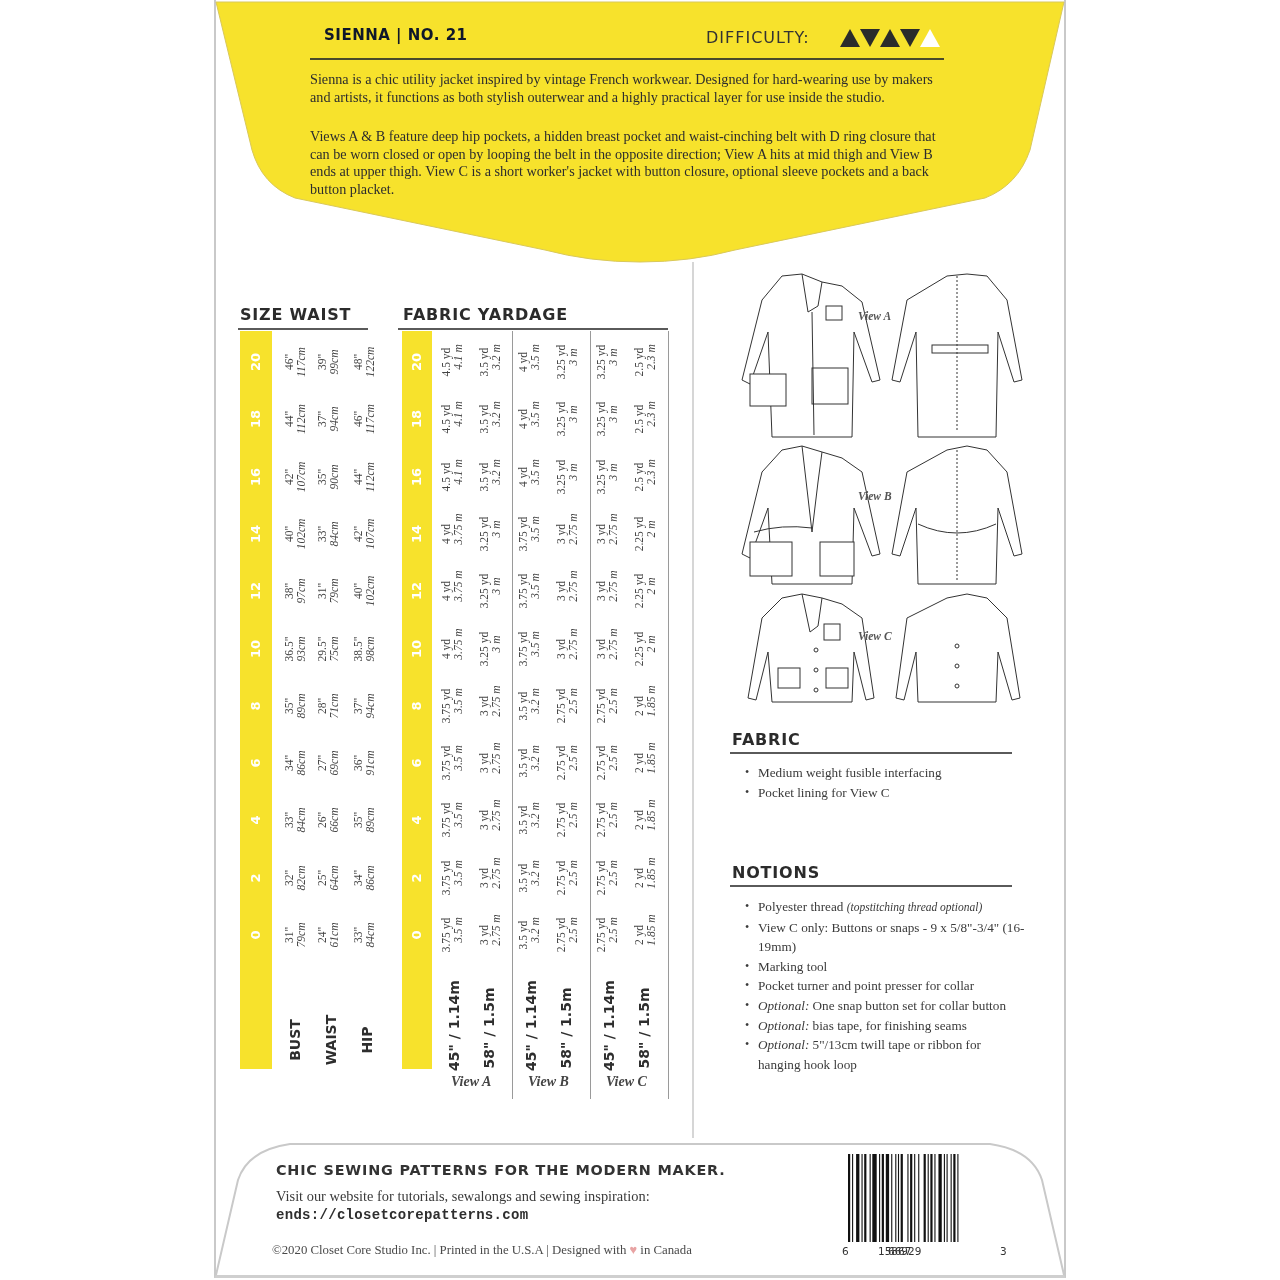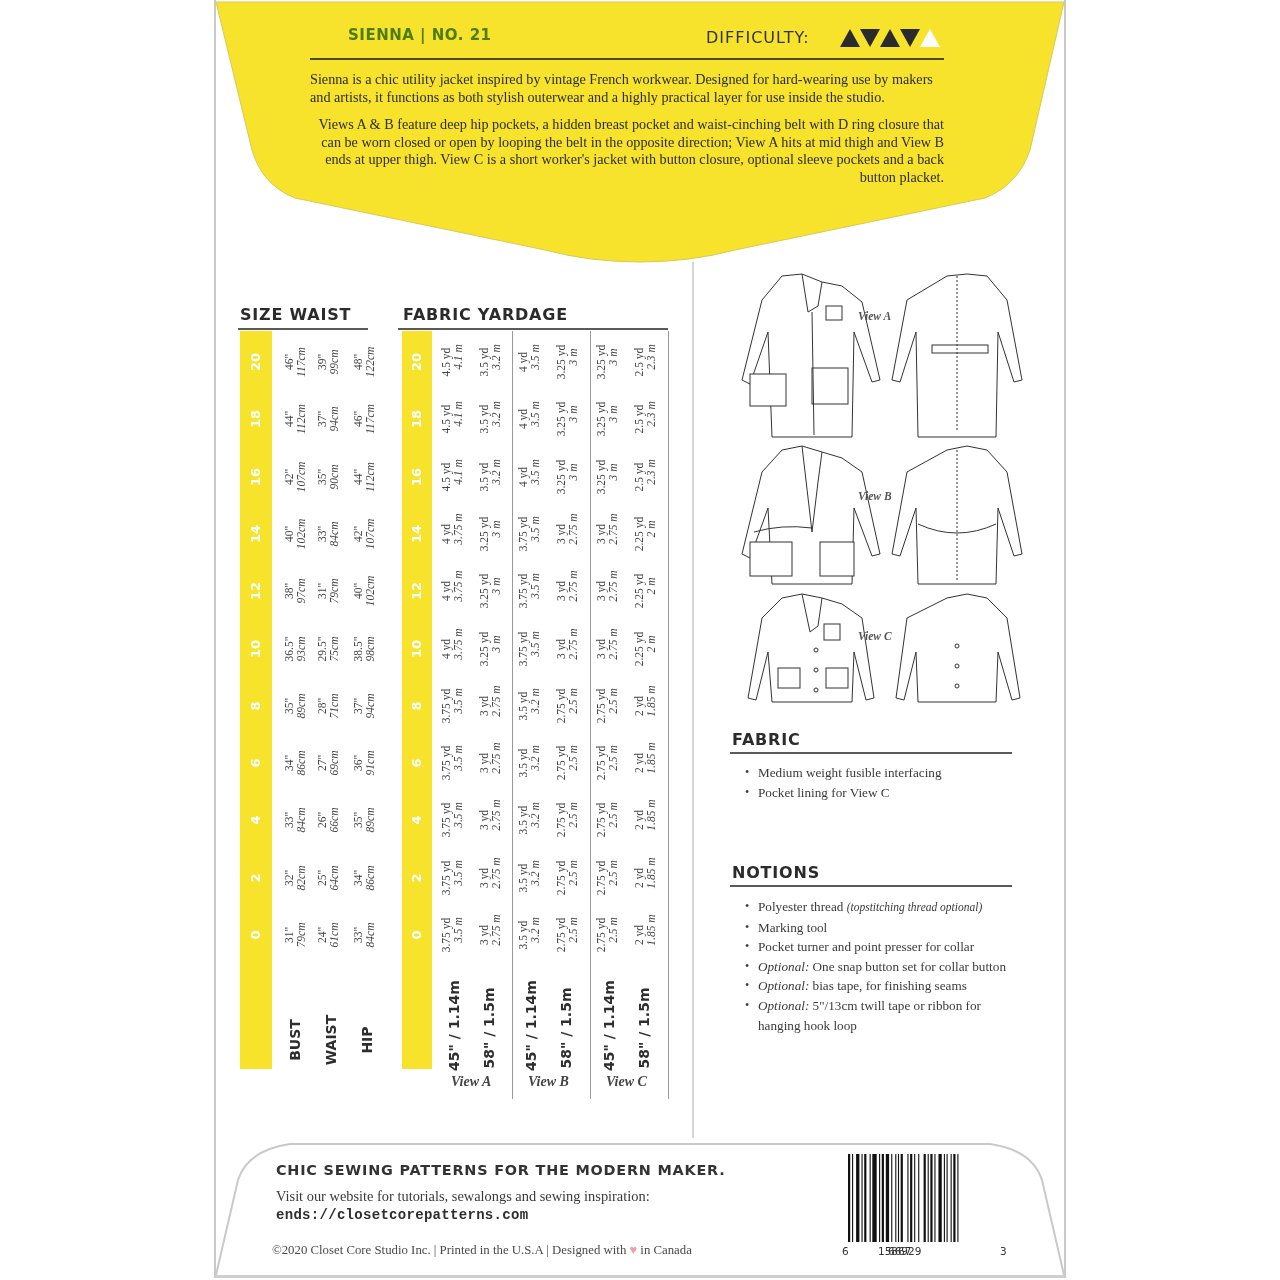--- a/index.html
+++ b/index.html
@@ -1,19 +1,19 @@
 <!DOCTYPE html>
 <html><head>
 <meta charset="utf-8">
 <style>
   html,body{margin:0;padding:0;}
   body{width:1280px;height:1280px;background:#ffffff;position:relative;overflow:hidden;font-family:"Liberation Serif",serif;color:#333;}
   .page{position:absolute;left:214px;top:0;width:852px;height:1278px;background:#fff;border-left:2px solid #c9c9c9;border-right:2px solid #c9c9c9;border-bottom:3px solid #cfcfcf;box-sizing:border-box;}
   svg.bg{position:absolute;left:0;top:0;}
-  .title{position:absolute;left:324px;top:26px;font-family:"DejaVu Sans",sans-serif;font-weight:bold;font-size:15px;letter-spacing:0.5px;color:#4d7c0f;margin-left:24px;}
+  .title{position:absolute;left:324px;top:26px;font-family:"DejaVu Sans",sans-serif;font-weight:bold;font-size:15px;letter-spacing:0.5px;color:#0f172a;}
   .difficulty{position:absolute;left:706px;top:28px;font-family:"DejaVu Sans",sans-serif;font-size:16px;letter-spacing:1px;color:#333;}
   .diff-icons{position:absolute;left:840px;top:28px;width:100px;height:20px;}
   .rule-top{position:absolute;left:310px;top:58px;width:634px;height:2px;background:#4a4a2a;}
   .intro{position:absolute;left:310px;width:634px;font-size:14.2px;line-height:17.6px;color:#2d2d2d;margin:0;}
   .h2{position:absolute;font-family:"DejaVu Sans",sans-serif;font-weight:bold;font-size:16px;letter-spacing:0.8px;color:#2b2b2b;}
   .hrule{position:absolute;height:2px;background:#5a5a5a;}
   .vsep{position:absolute;width:1px;background:#9a9a9a;}
   .ybar{position:absolute;background:#f7e22c;}
   .rot{position:absolute;transform:rotate(-90deg);transform-origin:center center;white-space:nowrap;text-align:center;}
   .sizeno{font-family:"DejaVu Sans",sans-serif;font-weight:bold;font-size:13px;color:#ffffff;}
@@ -49,21 +49,21 @@
 <div class="difficulty">DIFFICULTY:</div>
 <svg class="diff-icons" viewBox="0 0 100 20">
   <polygon points="0,19 10,1 20,19" fill="#2b2b2b"></polygon>
   <polygon points="20,1 30,19 40,1" fill="#2b2b2b"></polygon>
   <polygon points="40,19 50,1 60,19" fill="#2b2b2b"></polygon>
   <polygon points="60,1 70,19 80,1" fill="#2b2b2b"></polygon>
   <polygon points="80,19 90,1 100,19" fill="#ffffff"></polygon>
 </svg>
 <div class="rule-top"></div>
 <p class="intro" style="top:71px;">Sienna is a chic utility jacket inspired by vintage French workwear. Designed for hard-wearing use by makers and artists, it functions as both stylish outerwear and a highly practical layer for use inside the studio.</p>
-<p class="intro" style="top:116px;text-align:right;">Views A &amp; B feature deep hip pockets, a hidden breast pocket and waist-cinching belt with D ring closure that can be worn closed or open by looping the belt in the opposite direction; View A hits at mid thigh and View B ends at upper thigh. View C is a short worker's jacket with button closure, optional sleeve pockets and a back button placket.</p>
+<p class="intro" style="top:128px;">Views A &amp; B feature deep hip pockets, a hidden breast pocket and waist-cinching belt with D ring closure that can be worn closed or open by looping the belt in the opposite direction; View A hits at mid thigh and View B ends at upper thigh. View C is a short worker's jacket with button closure, optional sleeve pockets and a back button placket.</p>
 
 <div class="h2" style="left:240px;top:305px;">SIZE WAIST</div>
 <div class="hrule" style="left:238px;top:328px;width:130px;"></div>
 <div class="ybar" style="left:240px;top:331px;width:32px;height:738px;"></div>
 <div id="sizechart">
     <div class="rot sizeno" style="left: 236px; top: 927px; width: 40px; height: 16px;">0</div>
     <div class="rot meas" style="left: 272px; top: 921px; width: 50px; height: 28px;">31"<br><i>79cm</i></div>
     <div class="rot meas" style="left: 305px; top: 921px; width: 50px; height: 28px;">24"<br><i>61cm</i></div>
     <div class="rot meas" style="left: 341px; top: 921px; width: 50px; height: 28px;">33"<br><i>84cm</i></div>
     <div class="rot sizeno" style="left: 236px; top: 869.7px; width: 40px; height: 16px;">2</div>
@@ -265,20 +265,21 @@
 <div class="hrule" style="left:730px;top:752px;width:282px;"></div>
 <ul class="list" style="left:745px;top:763px;width:265px;">
   <li>Medium weight fusible interfacing</li>
   <li>Pocket lining for View C</li>
 </ul>
 
 <div class="h2" style="left:732px;top:863px;">NOTIONS</div>
 <div class="hrule" style="left:730px;top:885px;width:282px;"></div>
 <ul class="list" id="notions-list" style="left:745px;top:897px;width:280px;">
     <li>Polyester thread <i style="font-size:11.5px">(topstitching thread optional)</i></li>
+    <li>View C only: Buttons or snaps - 9 x 5/8"-3/4" (16-19mm)</li>
     <li>Marking tool</li>
     <li>Pocket turner and point presser for collar</li>
     <li><i>Optional:</i> One snap button set for collar button</li>
     <li><i>Optional:</i> bias tape, for finishing seams</li>
     <li><i>Optional:</i> 5"/13cm twill tape or ribbon for hanging hook loop</li>
   </ul>
 
 <div class="footer-h">CHIC SEWING PATTERNS FOR THE MODERN MAKER.</div>
 <div class="footer-t">Visit our website for tutorials, sewalongs and sewing inspiration:</div>
 <div class="footer-url">ends://closetcorepatterns.com</div>

